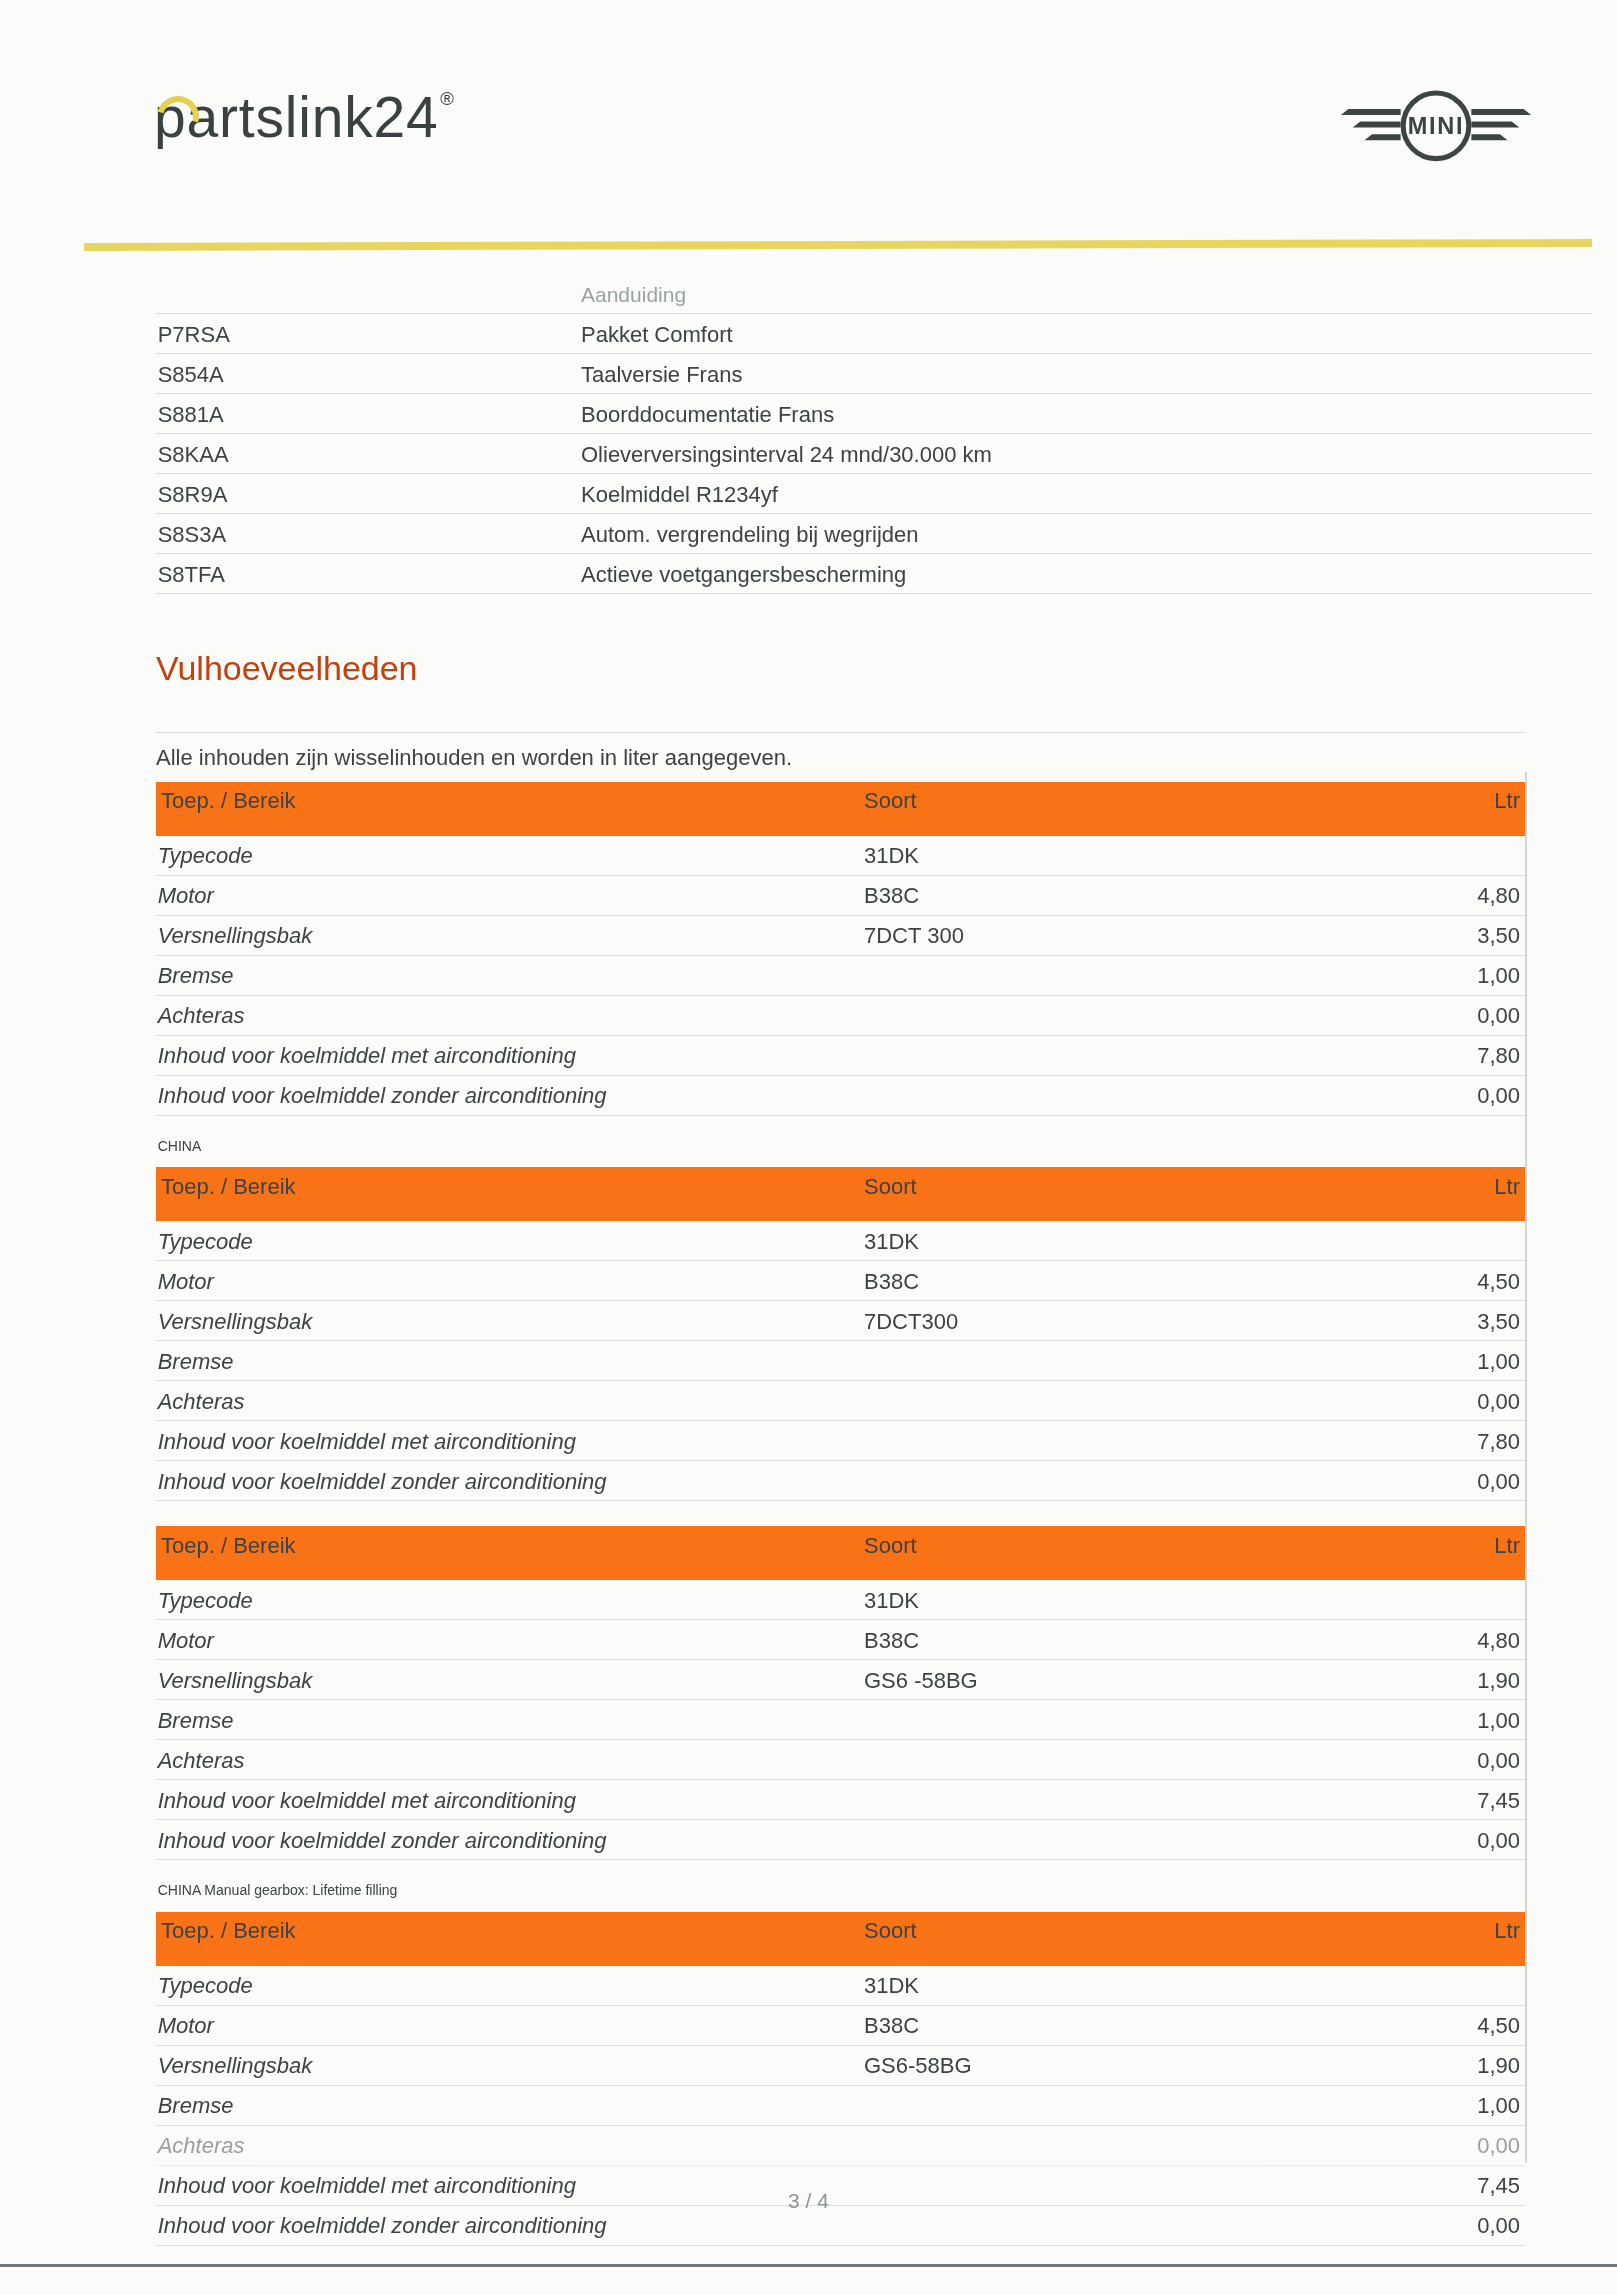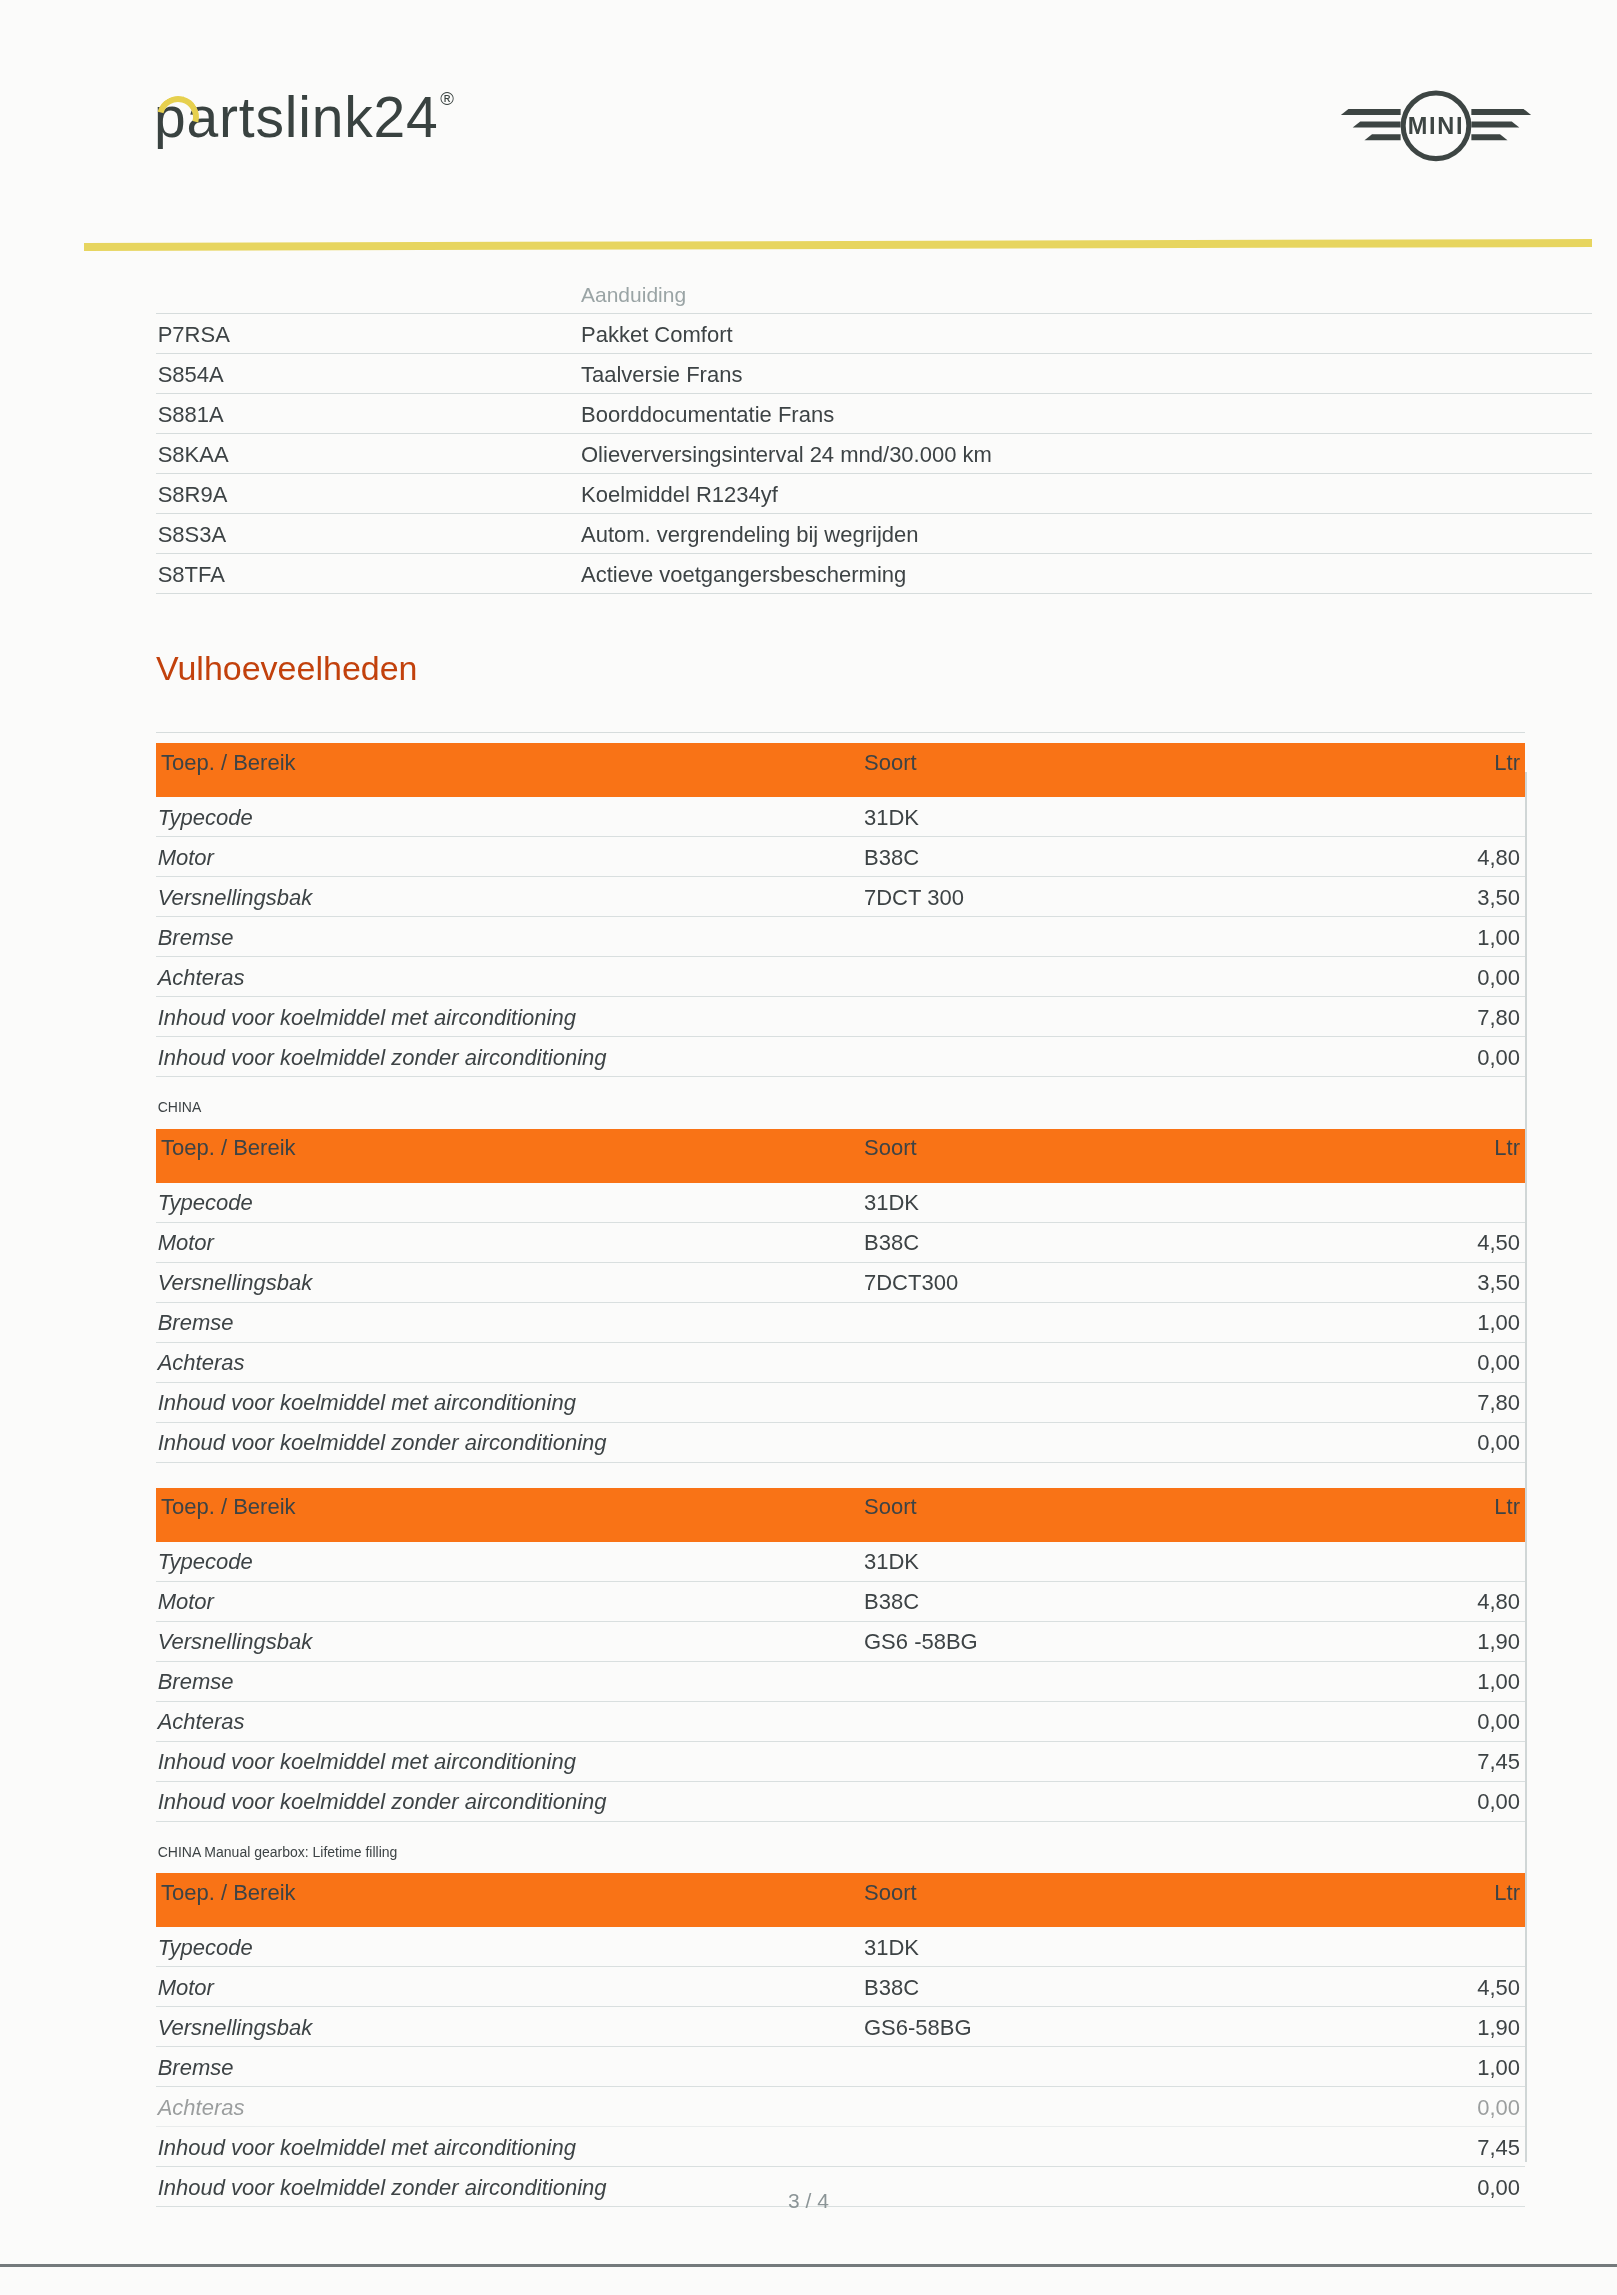--- a/index.html
+++ b/index.html
@@ -113,20 +113,21 @@
         <span class="desc">Autom. vergrendeling bij wegrijden</span>
       </div>
     <div class="opt-row">
         <span class="code">S8TFA</span>
         <span class="desc">Actieve voetgangersbescherming</span>
       </div>
   </div>
 
   <div class="section-title">Vulhoeveelheden</div>
   <div class="divider"></div>
+  <div class="note">Alle inhouden zijn wisselinhouden en worden in liter aangegeven.</div>
 
   <div class="ftable first">
     <div class="fhead">
       <span class="c1">Toep. / Bereik</span>
       <span class="c2">Soort</span>
       <span class="c3">Ltr</span>
     </div>
     <div class="frow">
         <span class="c1">Typecode</span>
         <span class="c2">31DK</span>

